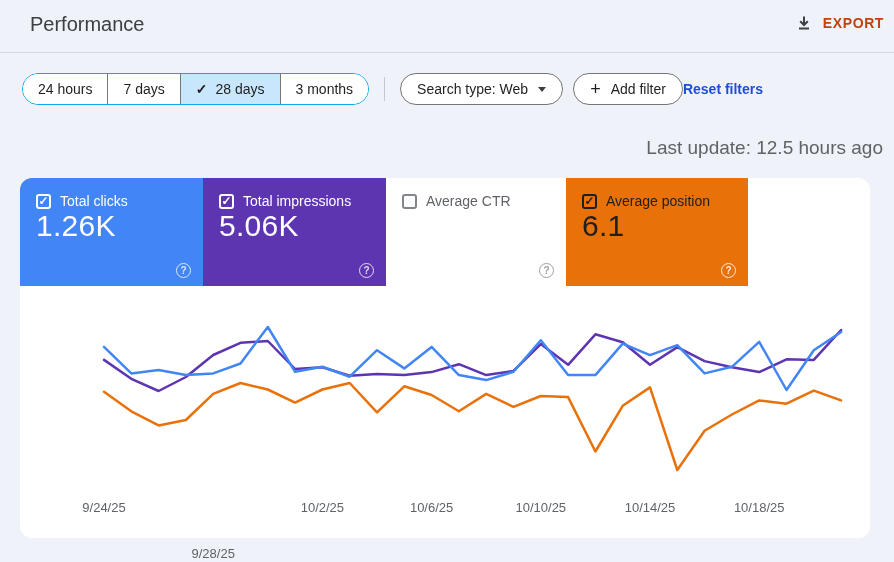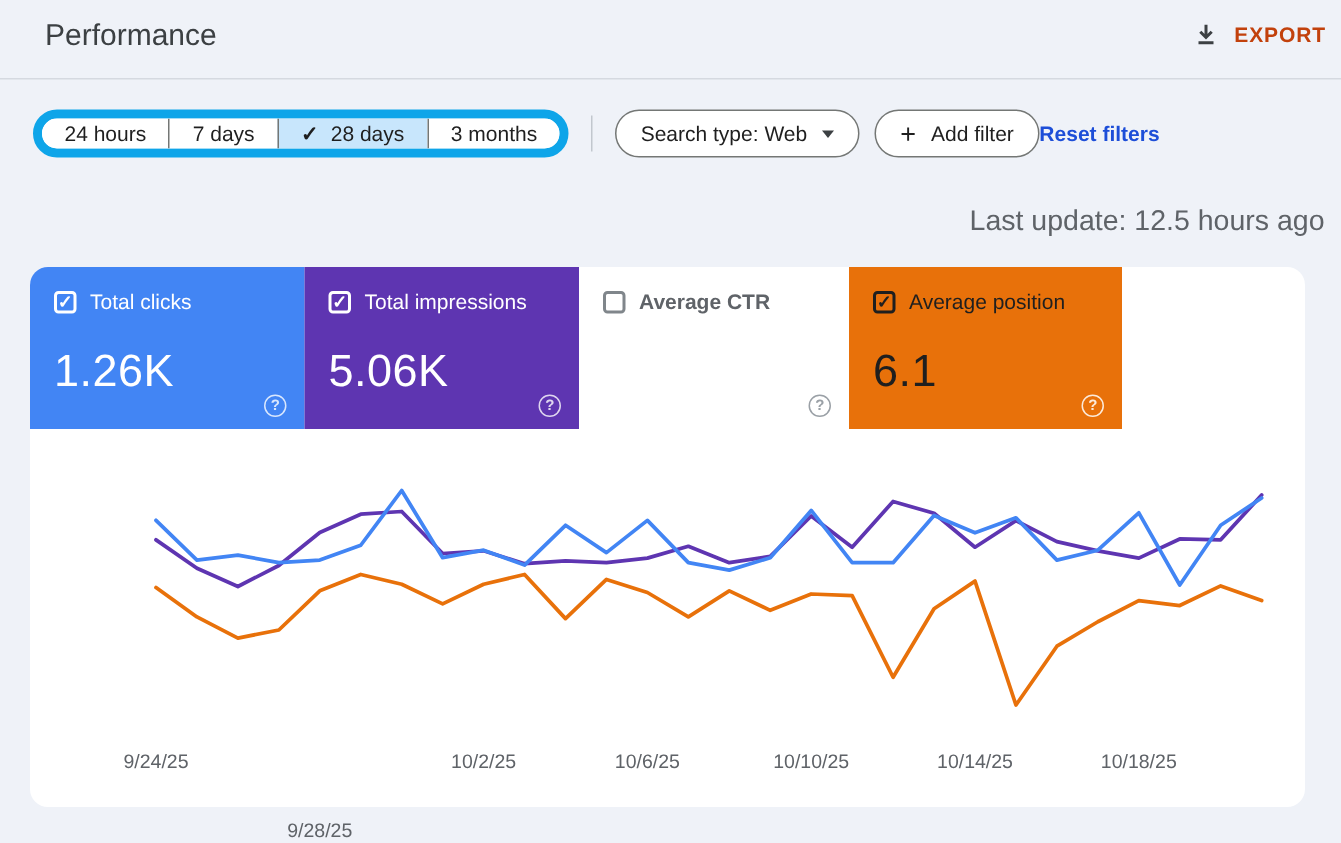--- a/index.html
+++ b/index.html
@@ -13,21 +13,21 @@
   }
   
   .page-title { position:absolute; left:30px; top:13px; font-size:20px; font-weight:500; color:#3c4043; }
   .export-btn { position:absolute; right:10px; top:14px; display:flex; align-items:center; gap:10px;
     background:none; border:none; cursor:pointer; font-family:inherit; }
   .export-btn span { font-size:14px; font-weight:700; letter-spacing:.6px; color:#c2410c; }
   .header-rule { position:absolute; left:0; top:52px; width:894px; height:1px; background:#d5d9e0; }
 
   
   .filterbar { position:absolute; left:22px; top:73px; height:32px; display:flex; align-items:center; }
-  .seggroup { display:inline-flex; height:32px; border:6px solid #0ea5e9; border-radius:16px; overflow:hidden; background:#fff; }
+  .seggroup { display:inline-flex; height:32px; border:1px solid #0ea5e9; border-radius:16px; overflow:hidden; background:#fff; }
   .seg { display:flex; align-items:center; gap:8px; padding:0 15px; height:100%; background:#fff;
     border:none; border-left:1px solid #747775; font-family:inherit; font-size:14px; color:#1f1f1f; cursor:pointer; }
   .seg:first-child { border-left:none; }
   .seg .segcheck { font-size:14px; font-weight:700; display:none; }
   .seg.sel .segcheck { display:inline; }
   .caret { width:0; height:0; border-left:4px solid transparent; border-right:4px solid transparent;
     border-top:5px solid #3c4043; display:inline-block; }
   .vdivider { width:1px; height:24px; background:#c2c7ce; margin:0 15px; }
   .pill { display:flex; align-items:center; gap:10px; height:32px; padding:0 16px; border:1px solid #747775;
     border-radius:16px; background:#fff; font-family:inherit; font-size:14px; color:#1f1f1f; cursor:pointer; }
@@ -41,21 +41,21 @@
   .card { position:absolute; left:20px; top:178px; width:850px; height:360px; background:#fff; border-radius:12px; }
   .tile { position:absolute; top:0; height:108px; cursor:pointer; padding:15px 16px; }
   .tile.t0 { left:0;   width:183px; border-top-left-radius:12px; }
   .tile.t1 { left:183px; width:183px; }
   .tile.t2 { left:366px; width:180px; }
   .tile.t3 { left:546px; width:182px; }
   .trow { display:flex; align-items:center; gap:9px; }
   .cbx { width:15px; height:15px; border:2px solid #fff; border-radius:3px; font-size:12px; line-height:12px;
     font-weight:700; display:flex; align-items:center; justify-content:center; flex:0 0 auto; }
   .tlabel { font-size:14px; font-weight:500; white-space:nowrap; }
-  .tvalue { font-size:30px; margin-top:22px; letter-spacing:.3px; }
+  .tvalue { font-size:30px; margin-top:0; letter-spacing:.3px; }
   .help { position:absolute; right:12px; bottom:8px; width:15px; height:15px; border:1.5px solid;
     border-radius:50%; font-size:10px; line-height:13px; text-align:center; font-weight:700; }
 
   
   .chart { position:absolute; left:16px; top:122px; width:792px; height:225px; }
   .chart svg { position:absolute; left:0; top:0; }
   .xlabels span { position:absolute; top:200px; transform:translateX(-50%); font-size:13px; color:#5f6368; white-space:nowrap; }
 </style>
 </head>
 <body>
@@ -127,21 +127,21 @@
         <span class="cbx" style="border-color: rgb(255, 255, 255); color: rgb(255, 255, 255);">✓</span>
         <span class="tlabel" style="color: rgb(255, 255, 255);">Total impressions</span>
       </div>
       <div class="tvalue" style="color: rgb(255, 255, 255);">5.06K</div>
       <span class="help" style="color: rgba(255, 255, 255, 0.8); border-color: rgba(255, 255, 255, 0.8);">?</span>
     </div>
 
     <div class="tile t2" style="background: rgb(255, 255, 255);">
       <div class="trow">
         <span class="cbx" style="border-color: rgb(128, 134, 139); color: rgb(128, 134, 139);"></span>
-        <span class="tlabel" style="color: rgb(95, 99, 104); font-weight: bold;">Average CTR</span>
+        <span class="tlabel" style="color: rgb(95, 99, 104);">Average CTR</span>
       </div>
       <span class="help" style="color: rgb(154, 160, 166); border-color: rgb(154, 160, 166);">?</span>
     </div>
 
     <div class="tile t3" style="background: rgb(232, 113, 10);">
       <div class="trow">
         <span class="cbx" style="border-color: rgb(31, 31, 31); color: rgb(31, 31, 31);">✓</span>
         <span class="tlabel" style="color: rgb(31, 31, 31);">Average position</span>
       </div>
       <div class="tvalue" style="color: rgb(31, 31, 31);">6.1</div>

